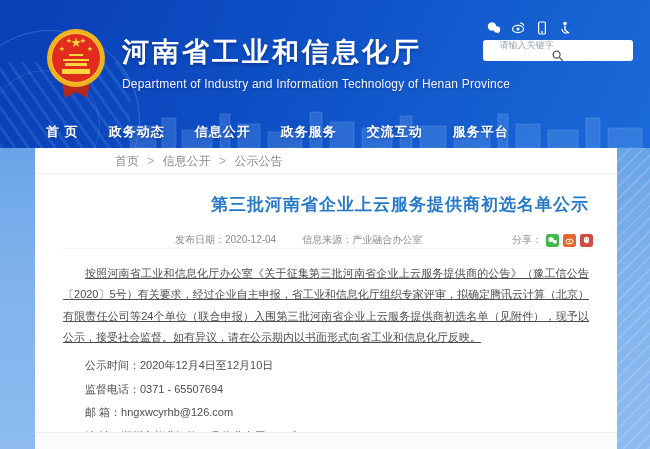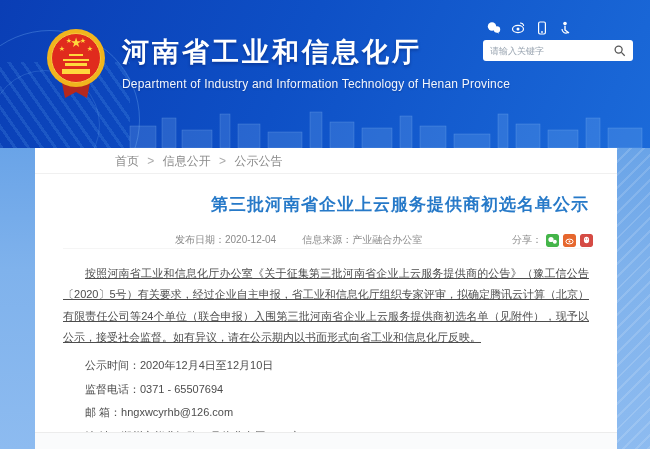--- a/index.html
+++ b/index.html
@@ -22,21 +22,21 @@
   .masthead { position:absolute; left:122px; top:34px; color:#fff; cursor:pointer; }
   .site-title { font-size:27px; font-weight:bold; letter-spacing:3px;
     text-shadow:0 2px 3px rgba(0,20,80,.35); }
   .site-subtitle { margin-top:7px; font-size:12px; letter-spacing:.2px; opacity:.95;
     text-shadow:0 1px 2px rgba(0,20,80,.35); }
 
   .quick-icons { position:absolute; left:487px; top:21px; display:flex; gap:10px; }
   .qicon { width:14px; height:14px; cursor:pointer; }
 
   .searchbar { position:absolute; left:483px; top:40px; width:150px; height:21px;
-    background:#fff; border-radius:3px; display:flex; align-items:center; padding:0 7px; }
+    background:#fff; border-radius:3px; display:flex; align-items:center; padding:0 7px;flex-direction:column; }
   .search-input { flex:1; border:none; outline:none; font-size:9px; color:#333; background:transparent;
     font-family:"Liberation Sans","DejaVu Sans",sans-serif; }
   .search-input::placeholder { color:#9aa5b1; }
   .search-btn { width:12px; height:12px; cursor:pointer; flex:0 0 auto; }
 
   .main-nav { position:absolute; left:0; bottom:0; width:650px; height:33px;
     display:flex; align-items:center; gap:30px; padding-left:46px; }
   .nav-item { color:#fff; font-size:13px; font-weight:bold; letter-spacing:1px;
     cursor:pointer; white-space:nowrap; text-shadow:0 1px 2px rgba(0,20,80,.3); }
 
@@ -145,20 +145,28 @@
     </div>
 
     <div class="searchbar">
       <input class="search-input" type="text" placeholder="请输入关键字" style="">
       <svg class="search-btn" viewBox="0 0 13 13">
         <circle cx="5" cy="5" r="3.8" fill="none" stroke="#555" stroke-width="1.4"></circle>
         <line x1="8" y1="8" x2="11.6" y2="11.6" stroke="#555" stroke-width="1.4"></line>
       </svg>
     </div>
 
+    <div class="main-nav">
+      <span class="nav-item">首 页</span>
+      <span class="nav-item">政务动态</span>
+      <span class="nav-item">信息公开</span>
+      <span class="nav-item">政务服务</span>
+      <span class="nav-item">交流互动</span>
+      <span class="nav-item">服务平台</span>
+    </div>
   </div>
 
   <div class="side-pattern"></div>
 
   <div class="card">
 
     <div class="breadcrumb">
       <span class="crumb">首页</span>
       <span class="crumb-sep">&gt;</span>
       <span class="crumb">信息公开</span>

